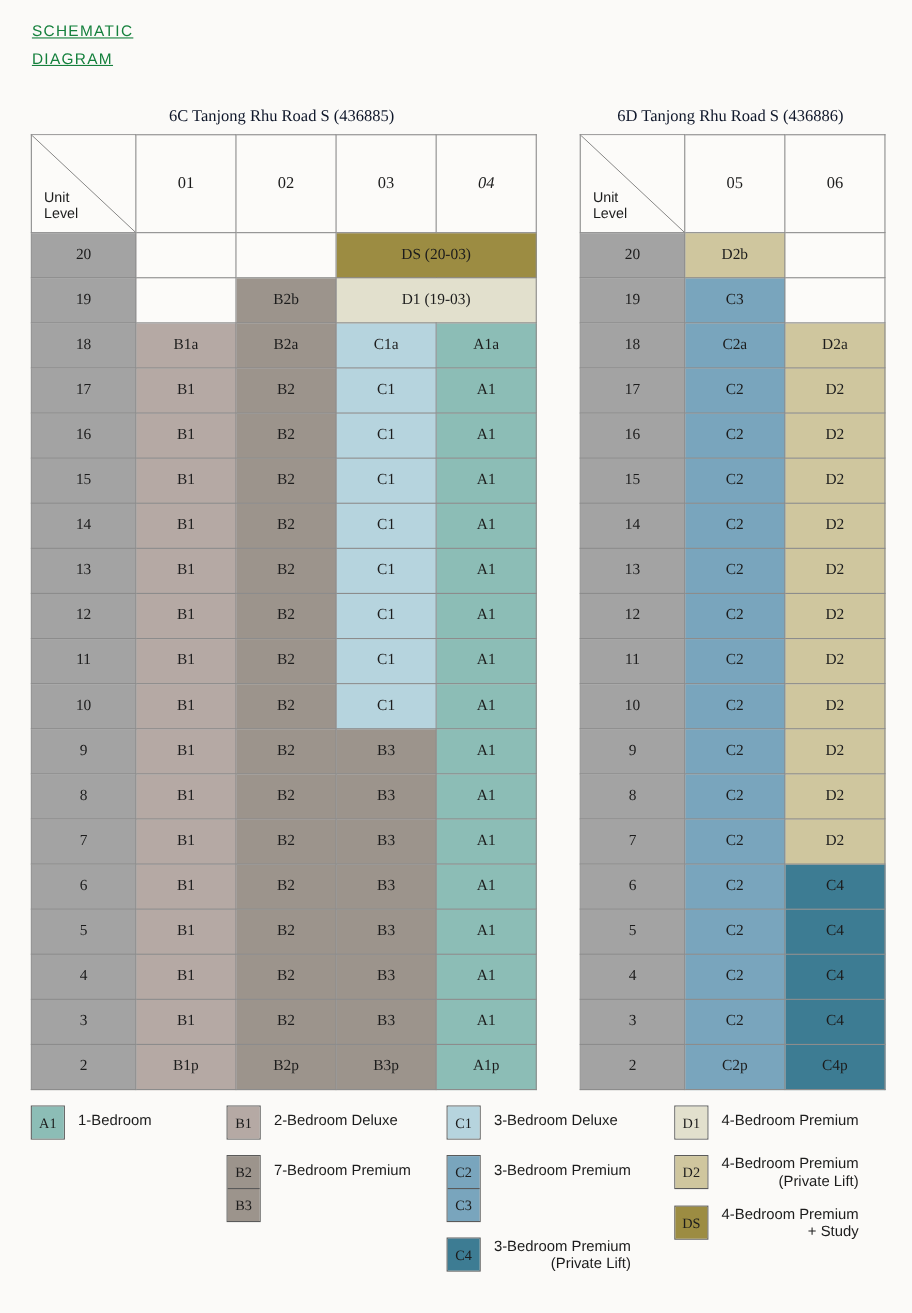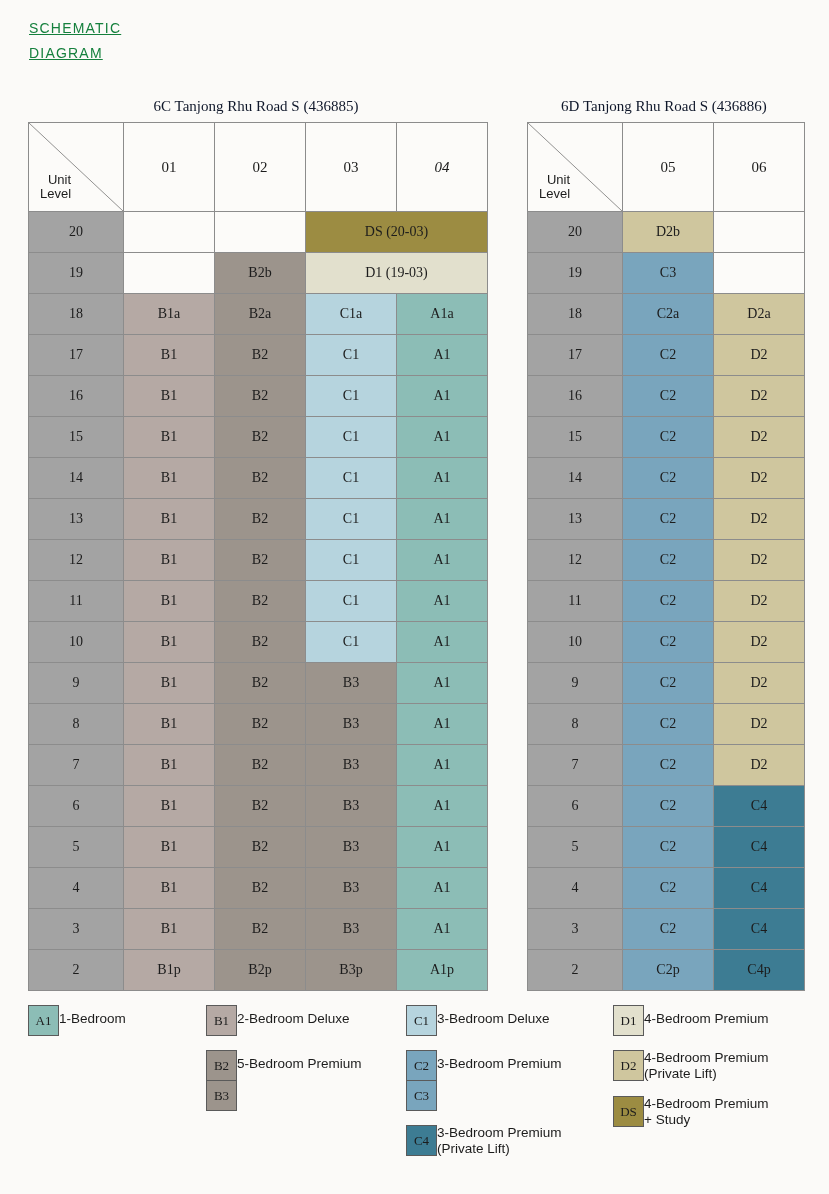--- a/index.html
+++ b/index.html
@@ -70,21 +70,21 @@
     position: relative;
     background: #fcfbf9;
   }
   .corner-label {
     position: absolute;
     left: 11px;
     bottom: 10px;
     font-family: "Liberation Sans", sans-serif;
     font-size: 13px;
     line-height: 14px;
-    text-align: right;
+    text-align: left;
     color: #1c1c1c;
   }
   .corner-cell svg { position: absolute; left: 0; top: 0; width: 100%; height: 100%; }
 
   .lvl-cell { background: #a3a3a3; }
   .empty-cell { background: #fcfbf9; }
 
   
   .u-A1  { background: #8cbdb6; }
   .u-B1  { background: #b5a9a4; }
@@ -125,26 +125,28 @@
     height: 29px;
     display: flex;
     align-items: center;
     justify-content: center;
     font-family: "Liberation Serif", serif;
     font-size: 13px;
     color: #1c1c1c;
   }
   .legend-swatch + .legend-swatch { border-top: 1px solid #5a5a5a; }
   .legend-text {
+    margin-left: 12px;
     font-family: "Liberation Sans", sans-serif;
     font-size: 13.5px;
     line-height: 16px;
     color: #1c1c1c;
     padding-top: 6px;
     white-space: pre-line;
+    text-align: right;
   }
   .legend-text.two-line { padding-top: 0px; }
 </style>
 </head>
 <body>
 
 <div id="page-title">
   <span class="tl">SCHEMATIC</span>
   <span class="tl">DIAGRAM</span>
 </div>
@@ -428,21 +430,21 @@
           </div>
           <div class="legend-text">2-Bedroom Deluxe</div>
         </div>
       </div>
       <div class="legend-group">
         <div class="legend-row">
           <div class="legend-swatch-stack">
             <div class="legend-swatch u-B2">B2</div>
             <div class="legend-swatch u-B3">B3</div>
           </div>
-          <div class="legend-text">5-Bedroom Premium</div>
+          <div class="legend-text">7-Bedroom Premium</div>
         </div>
       </div>
     </div>
   <div class="legend-col" id="legend-col-3">
       <div class="legend-group">
         <div class="legend-row">
           <div class="legend-swatch-stack">
             <div class="legend-swatch u-C1">C1</div>
           </div>
           <div class="legend-text">3-Bedroom Deluxe</div>

